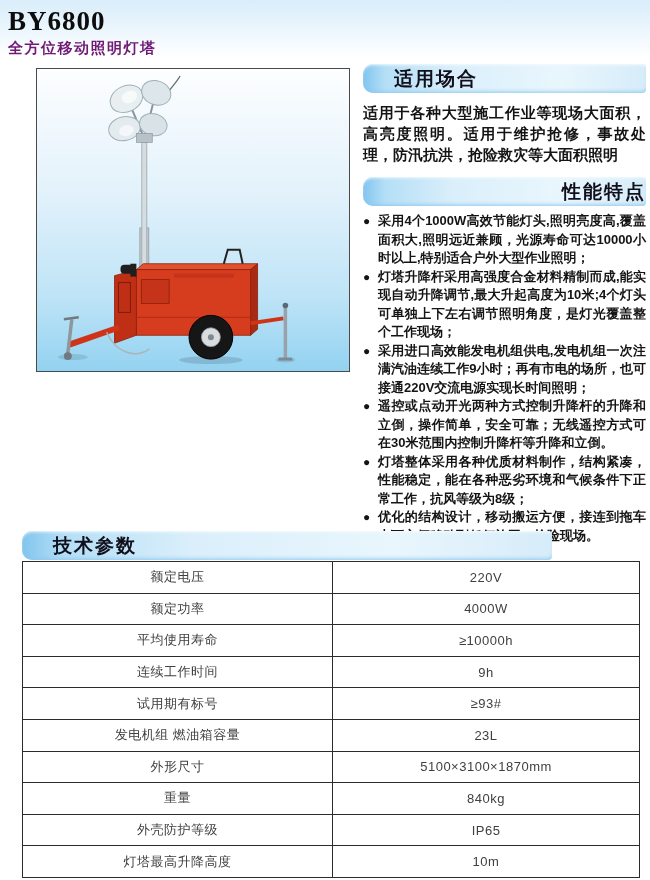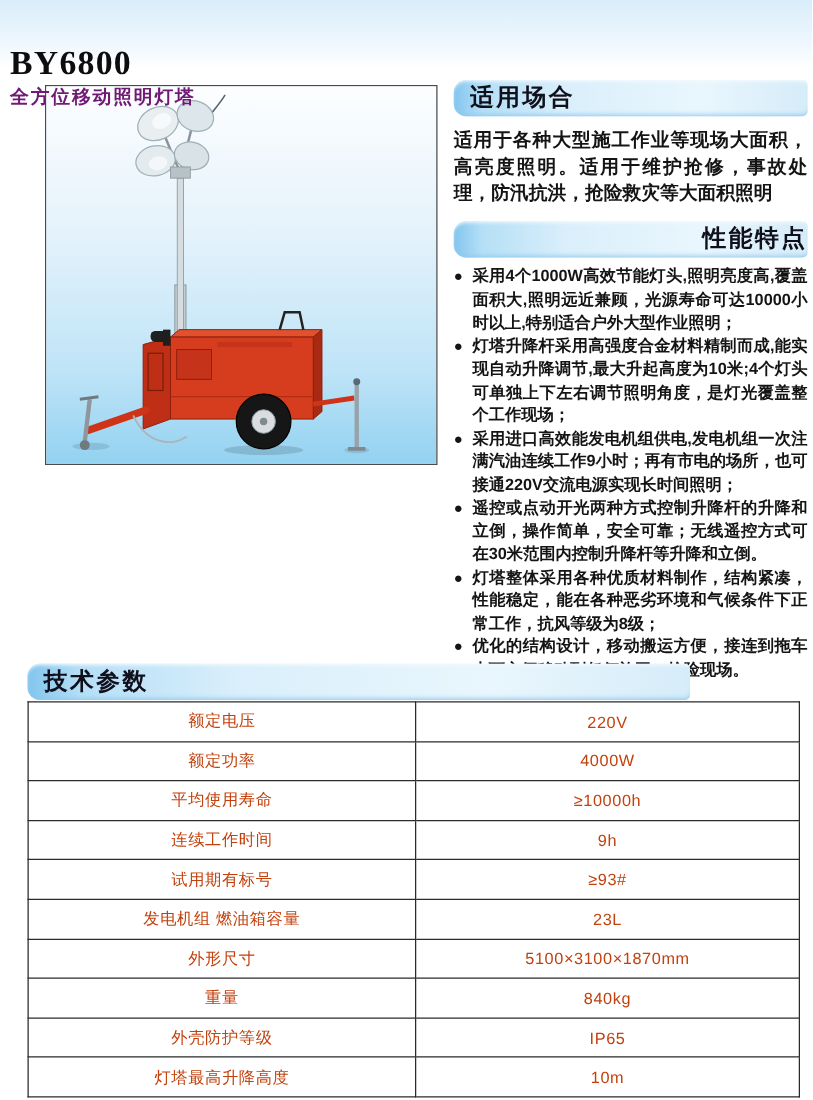--- a/index.html
+++ b/index.html
@@ -18,21 +18,20 @@
   .top-band {
     position: absolute;
     top: 0; left: 0; right: 0;
     height: 56px;
     background: linear-gradient(180deg, #d9edfa 0%, #ecf6fd 55%, #ffffff 100%);
   }
   .title-block {
     position: absolute;
     left: 8px; top: 6px;
     z-index: 2;
-    margin-top: 29px;
   }
   .title-block h1 {
     font-family: "Liberation Serif", "DejaVu Serif", serif;
     font-size: 27px;
     font-weight: bold;
     color: #0d0d0d;
     letter-spacing: 1px;
     line-height: 30px;
   }
   .title-block .subtitle {
@@ -54,21 +53,21 @@
 
   
   .right-col {
     position: absolute;
     left: 363px; top: 64px;
     width: 283px;
   }
   .section-bar {
     height: 29px;
     line-height: 29px;
-    padding-left: 13px;
+    padding-left: 31px;
     border-radius: 10px 4px 4px 10px;
     background: linear-gradient(90deg, #82c5ee 0%, #b5dff6 8%, #daeffb 32%, #e9f6fd 70%, #d6ecf9 100%);
     box-shadow: inset 0 -3px 4px -2px #8cc8ee, inset 0 2px 3px -1px #f4fbff;
     font-size: 19px;
     font-weight: bold;
     color: #10101c;
     letter-spacing: 2px;
   }
   .app-body {
     margin-top: 9px;
@@ -110,21 +109,21 @@
     width: 618px;
     height: 317px;
     border-collapse: collapse;
     table-layout: fixed;
   }
   .spec-table td {
     border: 1px solid #2b2b2b;
     text-align: center;
     vertical-align: middle;
     font-size: 13px;
-    color: #c2410c;
+    color: #404040;
     letter-spacing: 0.5px;
   }
   .spec-table td.label-cell { width: 310px; }
 </style>
 </head>
 <body>
 
 <div class="page">
 
   <div class="top-band"></div>

